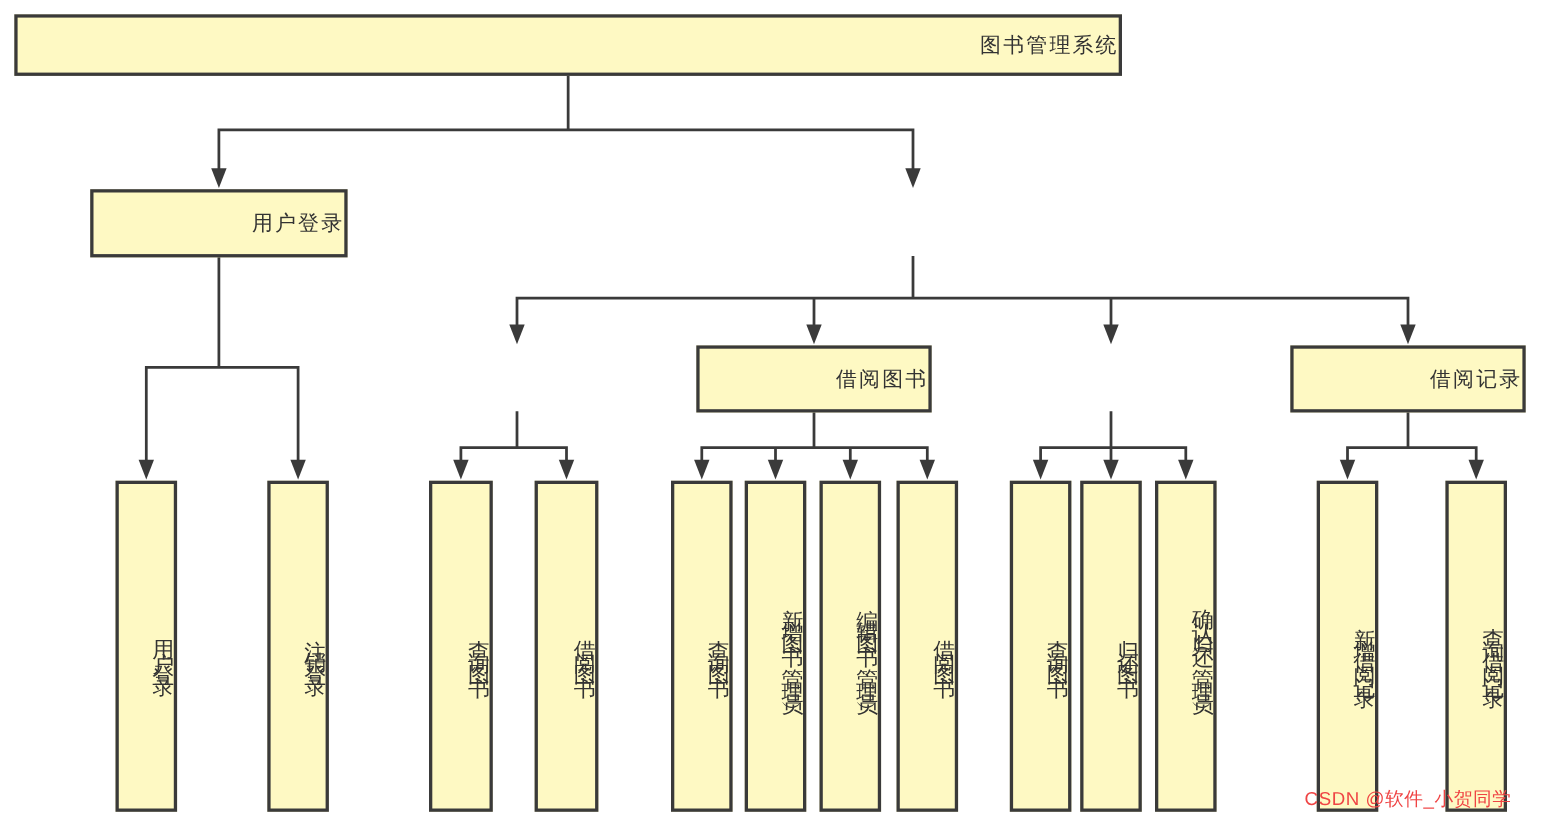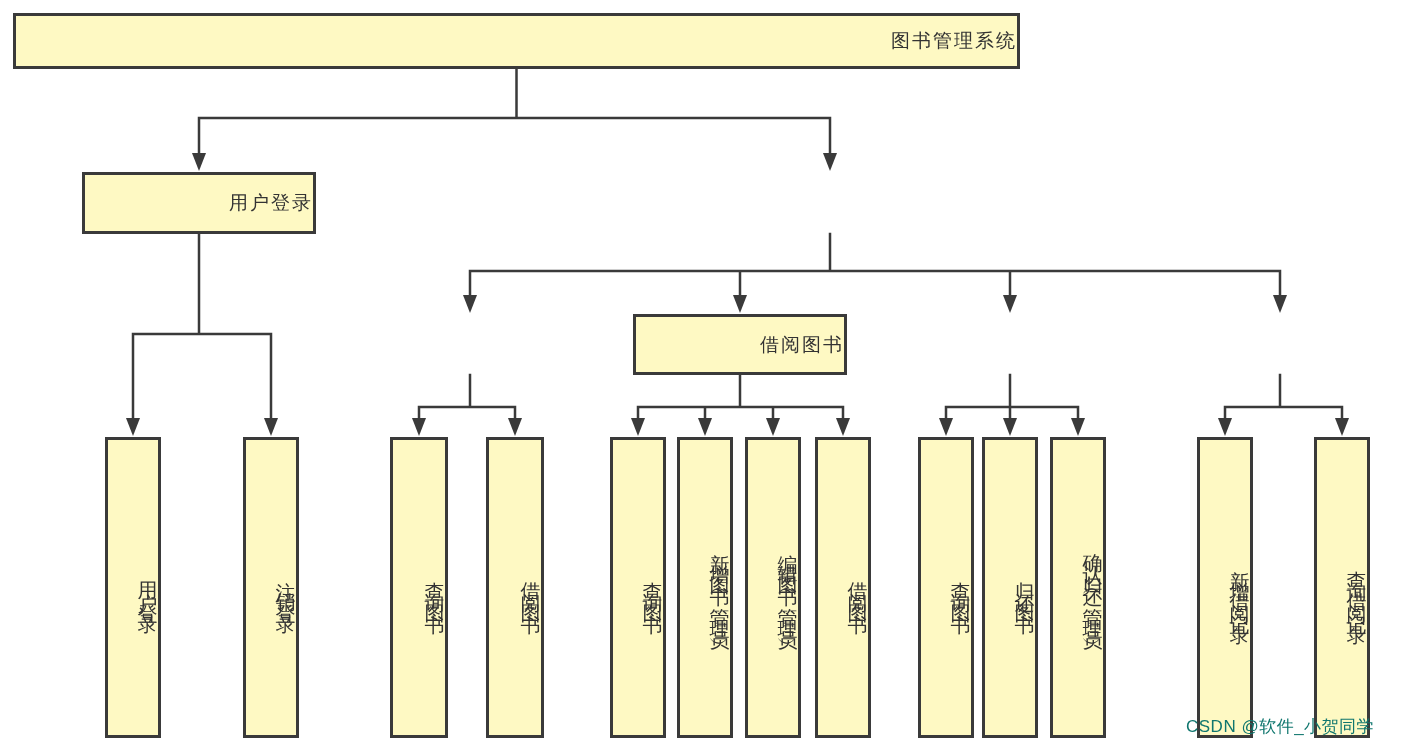--- a/index.html
+++ b/index.html
@@ -40,21 +40,21 @@
     text-orientation: mixed;
     font-size: 20px;
     line-height: 1;
     letter-spacing: 11px;
   }
   .watermark {
     position: absolute;
     left: 1186px;
     top: 715px;
     font-size: 17px;
-    color: #0f766e;
+    color: #ef4444;
     letter-spacing: 0.5px;
     z-index: 5;
     white-space: nowrap;
   }
 </style>
 </head>
 <body>
 
 <div class="canvas">
 
@@ -105,20 +105,23 @@
     <span>图书管理系统</span>
   </div>
 
   <div class="node h" style="left:82px; top:172px; width:234px; height:62px">
     <span>用户登录</span>
   </div>
 
   <div class="node h" style="left:633px; top:314px; width:214px; height:61px">
     <span>借阅图书</span>
   </div>
+  <div class="node h" style="left:1173px; top:314px; width:214px; height:61px">
+    <span>借阅记录</span>
+  </div>
 
   <div class="node v" style="left:105px; top:437px; width:56px; height:301px">
     <span class="vt">用户登录</span>
   </div>
   <div class="node v" style="left:243px; top:437px; width:56px; height:301px">
     <span class="vt">注销登录</span>
   </div>
 
   <div class="node v" style="left:390px; top:437px; width:58px; height:301px">
     <span class="vt">查询图书</span>

